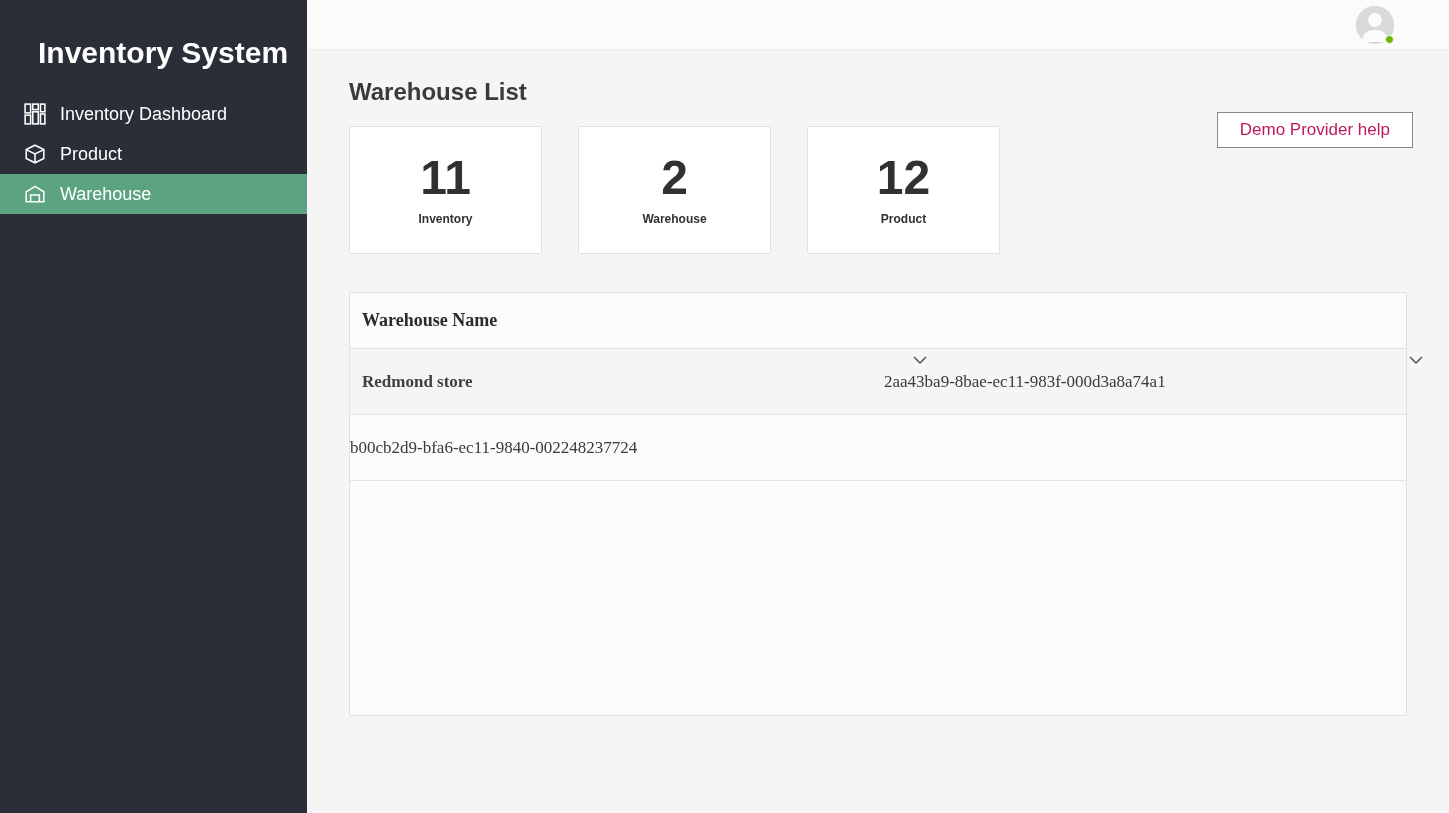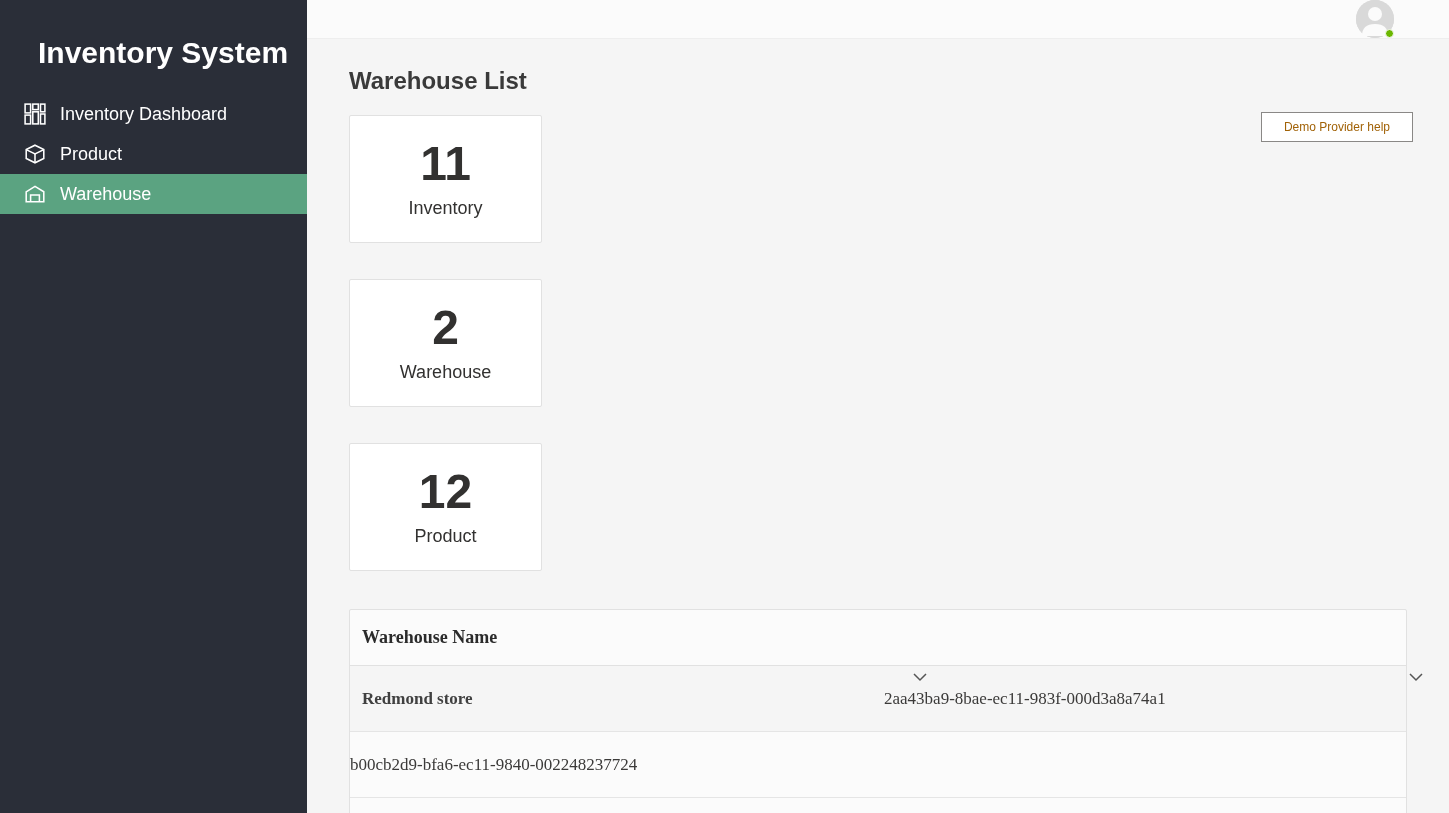--- a/index.html
+++ b/index.html
@@ -101,53 +101,52 @@
       color: #3a3a3a;
       margin-bottom: 20px;
     }
     .help-button {
       position: absolute;
       right: 36px;
       top: 112px;
       background: #fff;
       border: 1px solid #8a8886;
       padding: 7px 22px;
-      font-size: 12px;
-      color: #a16207;
+      font-size: 17px;
+      color: #be185d;
       cursor: pointer;
       font-family: inherit;
     }
     .cards {
       display: flex;
       gap: 36px;
       margin-bottom: 38px;
-      flex-direction: column;
     }
     .card {
       width: 193px;
       height: 128px;
       background: #fff;
       border: 1px solid #e1e1e1;
       border-radius: 2px;
       display: flex;
       flex-direction: column;
       align-items: center;
       justify-content: center;
     }
     .card-value {
       font-size: 48px;
       font-weight: 600;
       color: #323130;
       line-height: 1;
     }
     .card-label {
-      font-size: 18px;
+      font-size: 12px;
       color: #323130;
       margin-top: 10px;
-      font-weight: 400;
+      font-weight: 700;
     }
     .table-container {
       background: #fbfbfb;
       border: 1px solid #e1e1e1;
       border-radius: 2px;
       height: 424px;
       position: relative;
       font-family: Liberation Serif, serif;
     }
     .table-header {

